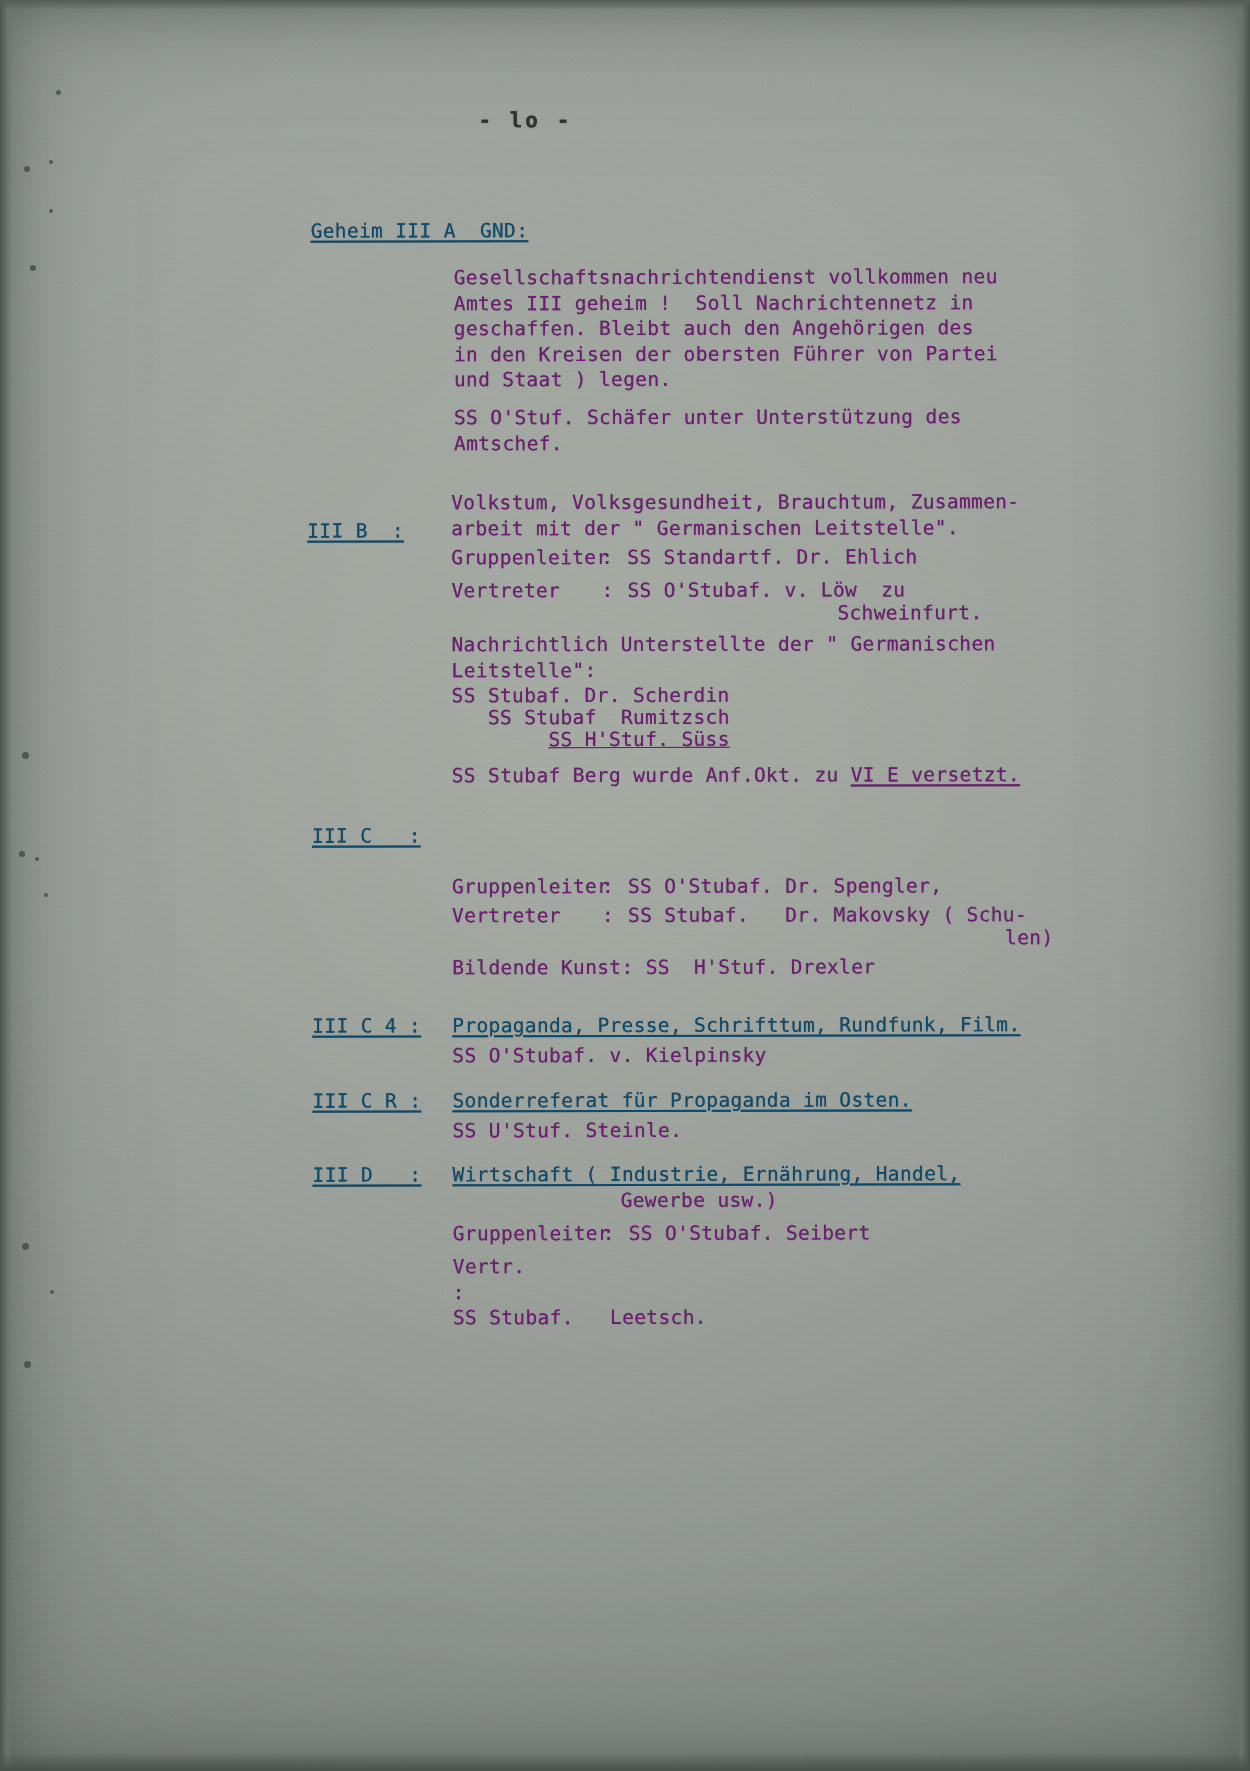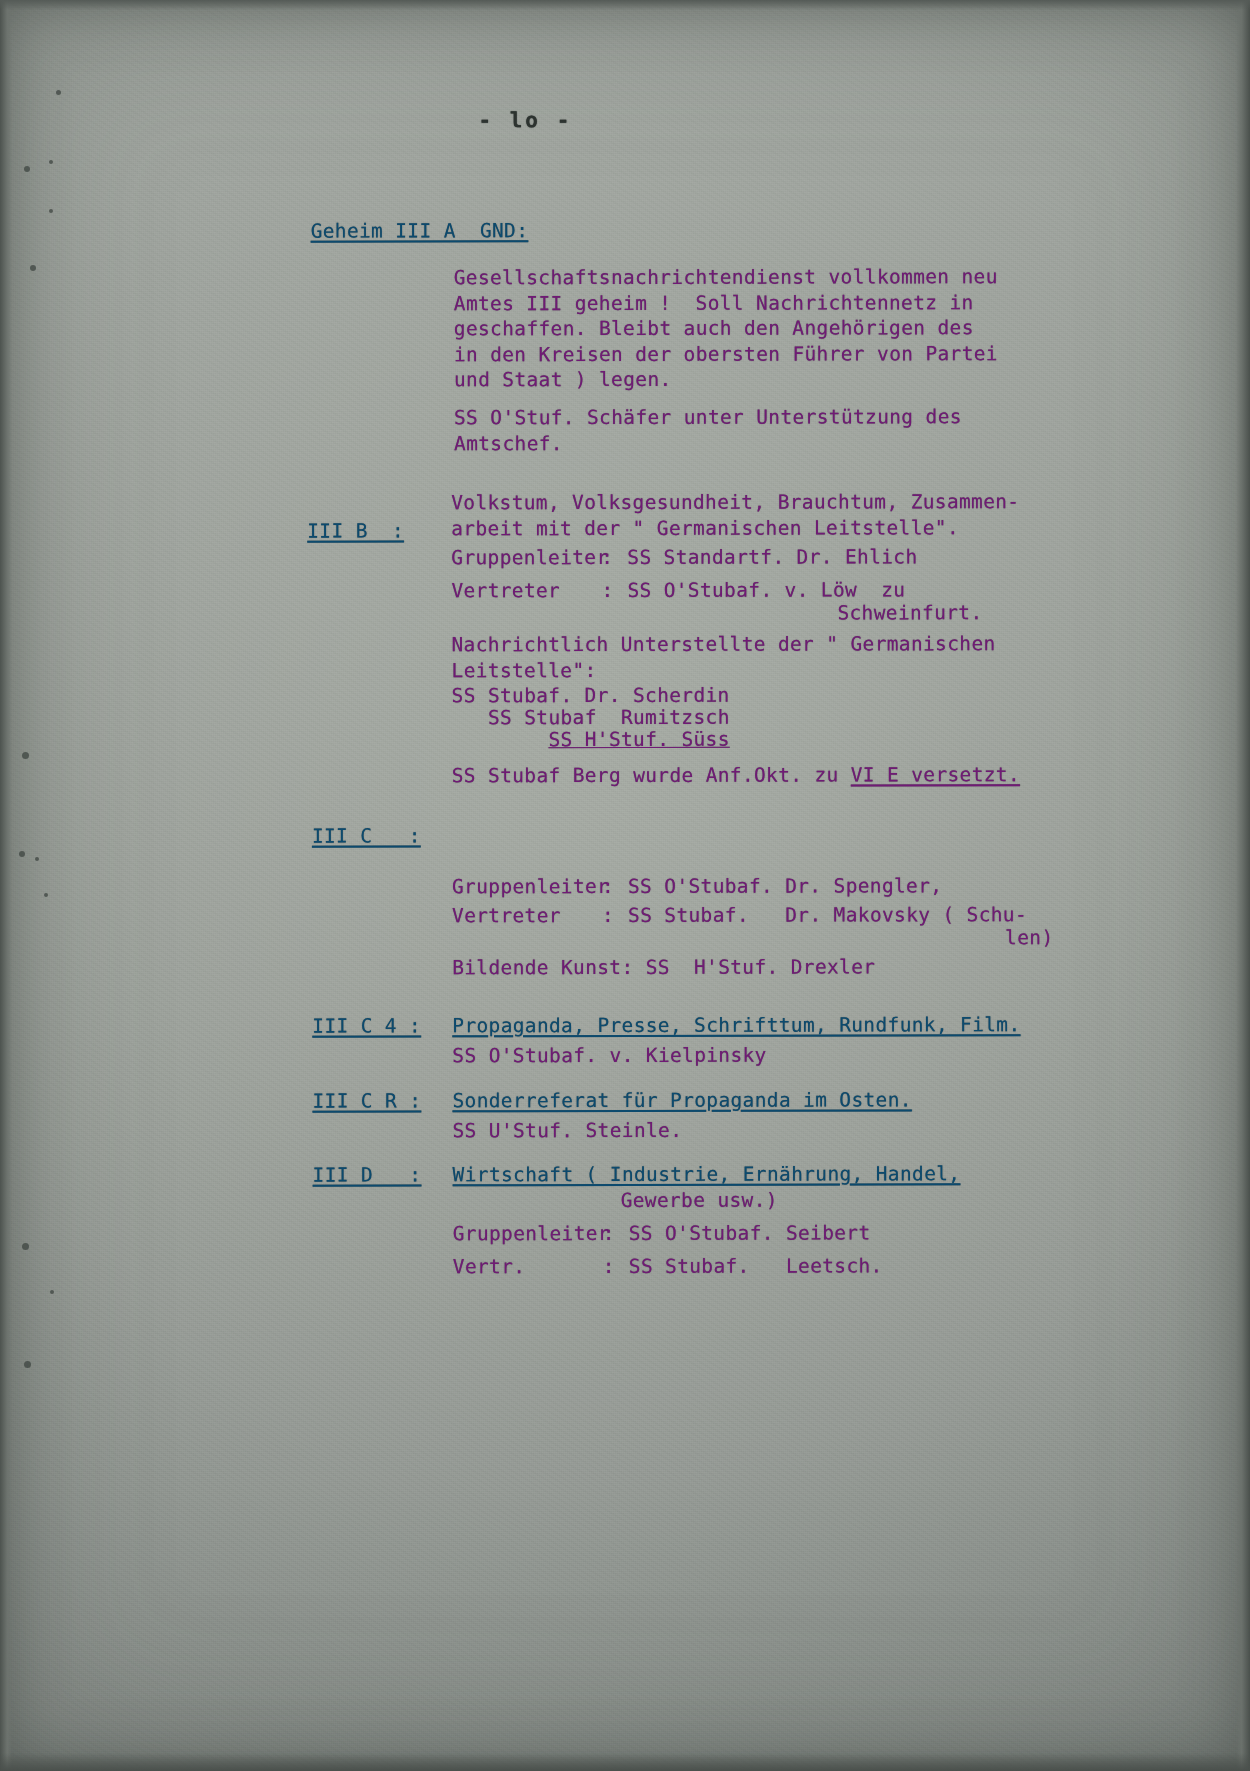--- a/index.html
+++ b/index.html
@@ -229,21 +229,21 @@
     <div class="block" style="left:620px; top:1188px;">
       <div class="ln">Gewerbe usw.)</div>
     </div>
 
     <div class="row" style="left:452px; top:1221px;">
       <div class="ln label">Gruppenleiter</div>
       <div class="ln" style="width:26px;">:</div>
       <div class="ln">SS O'Stubaf. Seibert</div>
     </div>
 
-    <div class="row" style="left:452px; top:1254px;">
+    <div class="row" style="left:452px; top:1254px;flex-direction:column;">
       <div class="ln label">Vertr.</div>
       <div class="ln" style="width:26px;">:</div>
       <div class="ln">SS Stubaf.   Leetsch.</div>
     </div>
 
   </div>
 
   <div class="edge-dark"></div>
   <div class="frame-l"></div>
   <div class="frame-r"></div>

